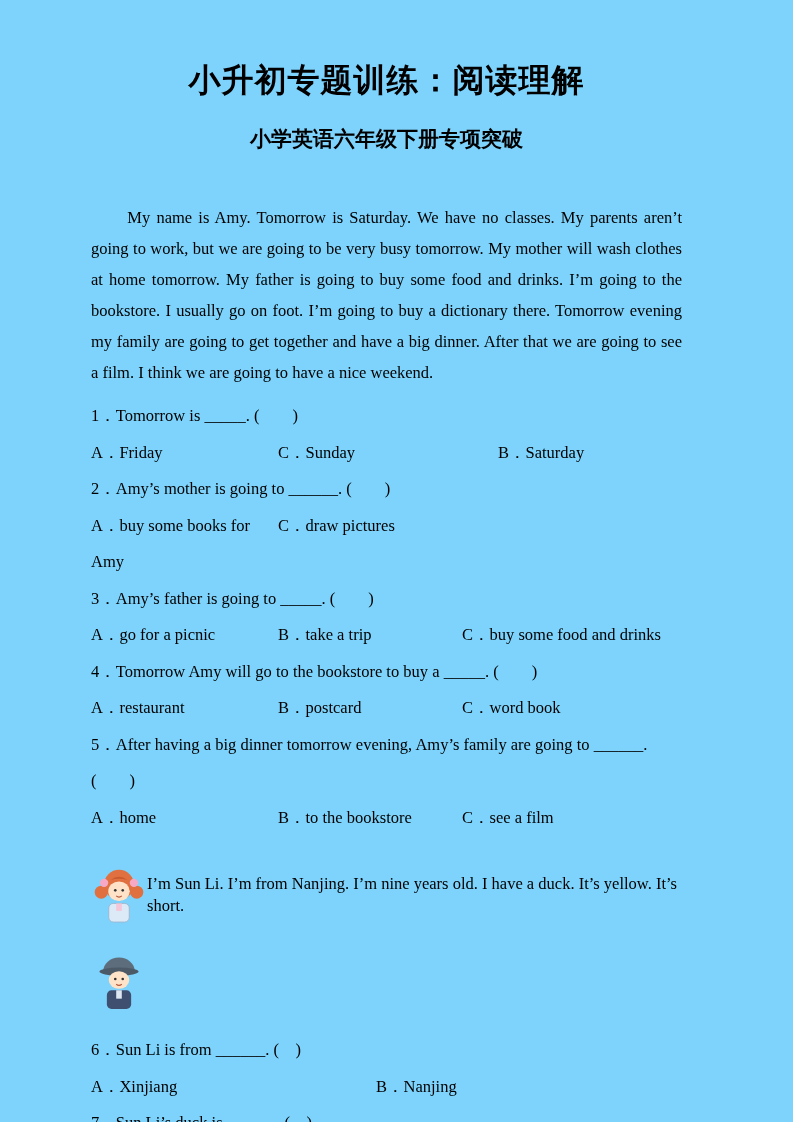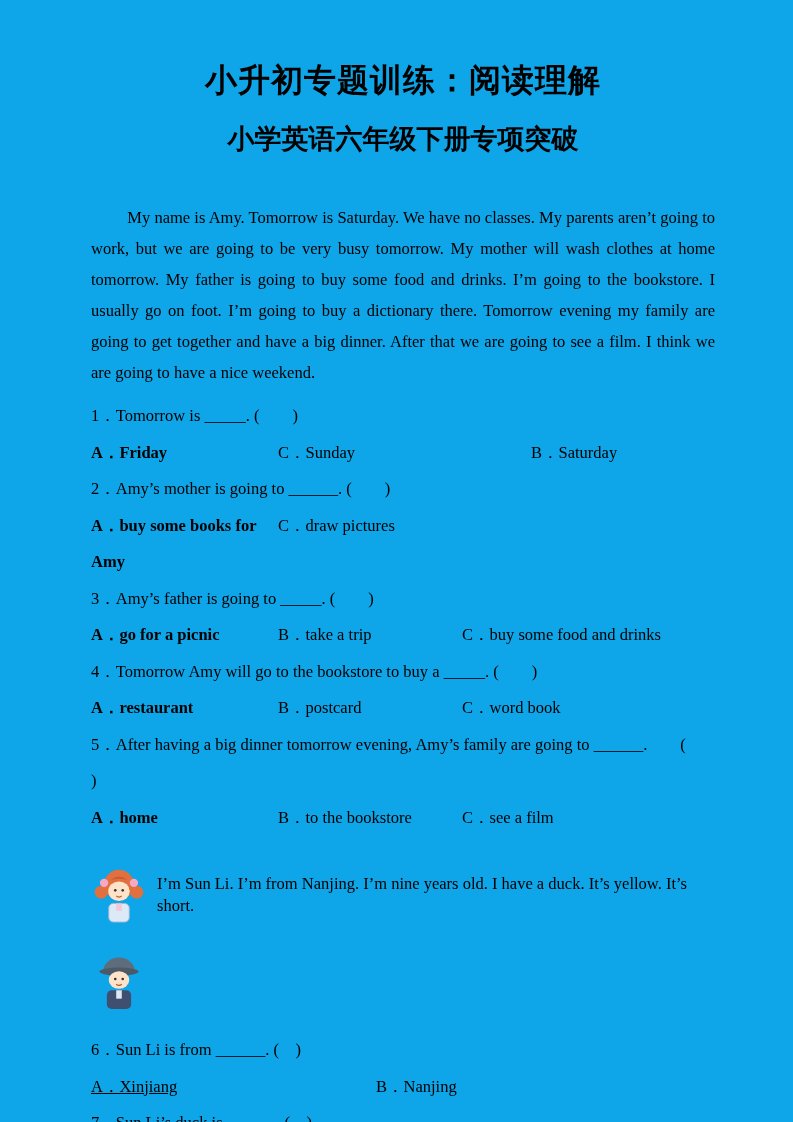--- a/index.html
+++ b/index.html
@@ -3,34 +3,34 @@
 <meta charset="utf-8">
 <style>
   * { margin: 0; padding: 0; box-sizing: border-box; }
   html, body { background: #ffffff; }
   body {
     width: 793px; height: 1122px;
     font-family: "Liberation Serif", "DejaVu Serif", serif;
     color: #000;
     overflow: hidden;
   }
-  .page { width: 793px; height: 1122px; padding: 58px 78px 0 91px; background: #0ea5e9; }
+  .page { width: 793px; height: 1122px; padding: 58px 111px 0 91px; background: #7dd3fc; }
 
   .title {
     font-family: "DejaVu Sans", "Liberation Sans", sans-serif;
     font-weight: bold;
     font-size: 32px;
     text-align: center;
     line-height: 44px;
     letter-spacing: 1px;
   }
   .subtitle {
     font-family: "Liberation Serif", "DejaVu Serif", serif;
     font-weight: bold;
-    font-size: 27px;
+    font-size: 21px;
     text-align: center;
     line-height: 34px;
     margin-top: 20px;
   }
 
   .passage {
     margin-top: 46px;
     font-size: 16.5px;
     line-height: 31px;
     text-align: justify;
@@ -38,31 +38,31 @@
   }
 
   .questions { margin-top: 10px; }
   .q-line {
     font-size: 16.5px;
     line-height: 36.5px;
     white-space: pre-wrap;
   }
   .options { display: flex; }
   .opt { white-space: pre-wrap; }
-  .col-a { width: 187px; font-weight: bold; }
+  .col-a { width: 187px; }
   .col-b { width: 184px; }
   .col-c { flex: 1; }
-  .col-a6 { width: 285px; text-decoration: underline; }
+  .col-a6 { width: 285px; }
   .col-b6 { flex: 1; }
 
   .speakers { margin-top: 26px; }
   .speaker {
     display: flex;
     align-items: center;
-    gap: 10px;
+    gap: 0;
     height: 65px;
     margin-bottom: 20px;
   }
   .avatar { width: 56px; height: 62px; flex: 0 0 56px; display: inline-block; }
   .speech { font-size: 16.5px; line-height: 22px; }
 
   .post-questions { margin-top: 10px; }
 </style>
 </head>
 <body>

